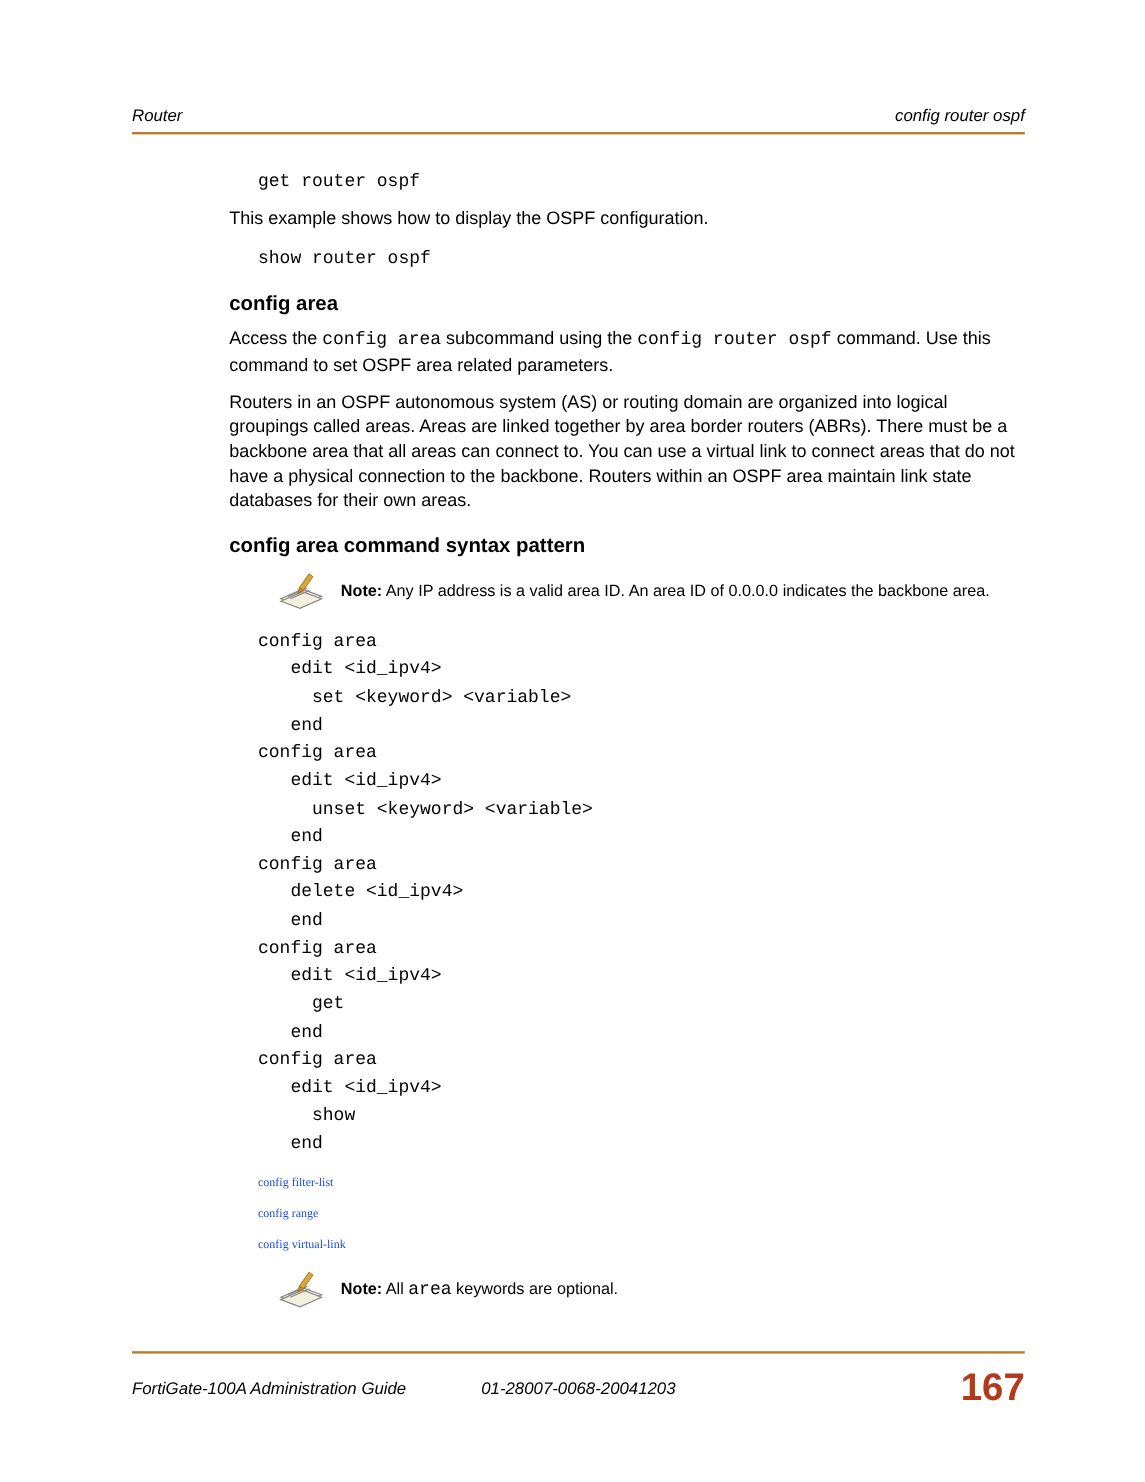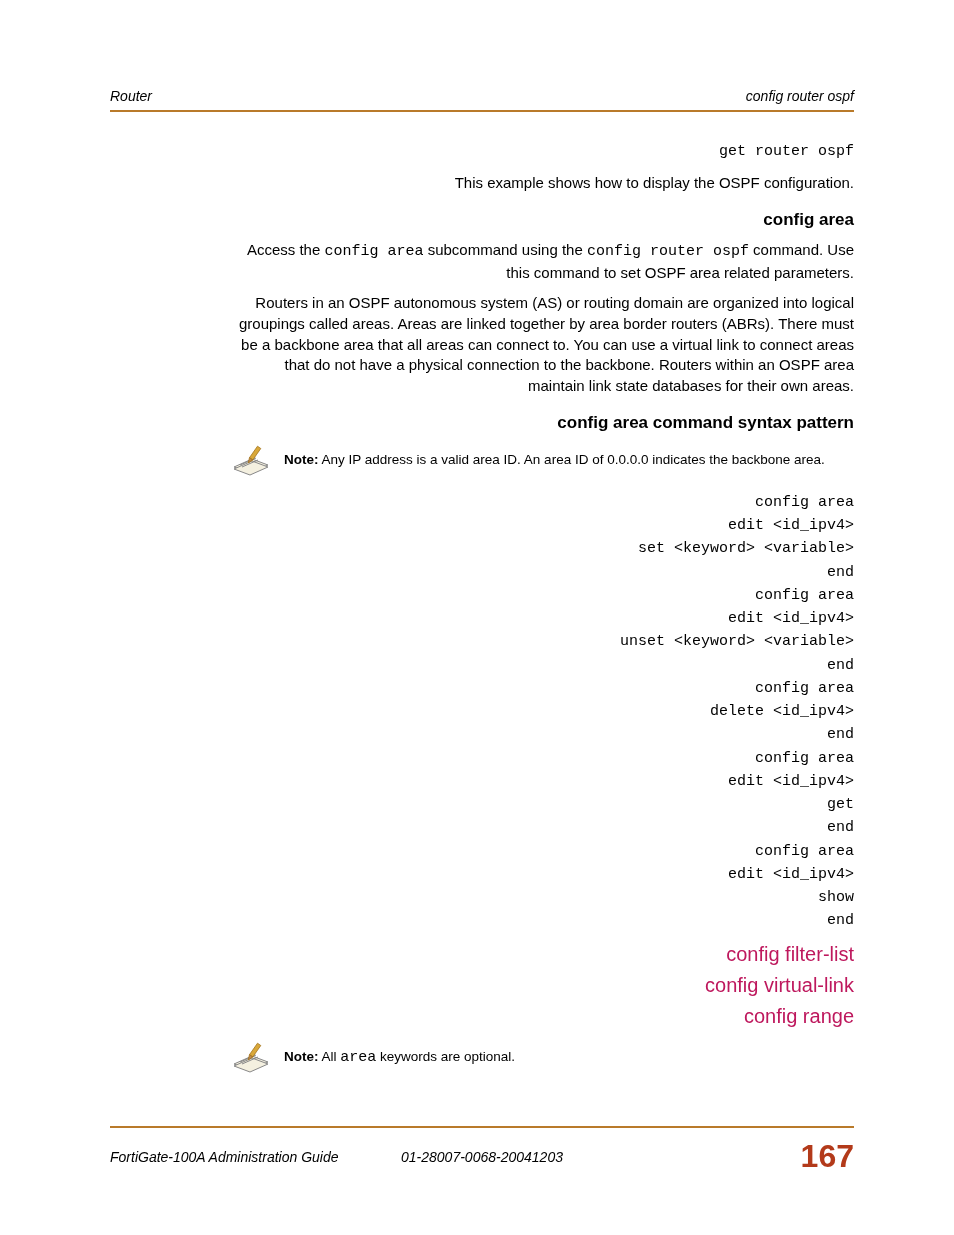--- a/index.html
+++ b/index.html
@@ -1,31 +1,31 @@
 <!DOCTYPE html>
 <html><head>
 <meta charset="utf-8">
 <style>
   * { box-sizing: border-box; margin: 0; padding: 0; }
   html, body { width: 954px; height: 1235px; background: #fff; font-family: Arial, Helvetica, sans-serif; color: #000; }
   .page { position: relative; width: 954px; height: 1235px; padding: 88px 100px 70px 110px; }
   .header-row { display: flex; justify-content: space-between; font-style: italic; font-size: 14px; margin-bottom: 6px; }
   .hr-top { height: 2px; background: #b97a2a; margin-bottom: 28px; }
   .hr-bottom { height: 2px; background: #b97a2a; margin-top: 18px; }
-  .content { margin-left: 114px; margin-right: 0; text-align: right; }
+  .content { margin-left: 81px; margin-right: 0; }
   .mono { font-family: "Courier New", monospace; font-size: 15px; line-height: 1.55; white-space: pre; }
   .mono-inline { font-family: "Courier New", monospace; font-size: 15px; }
   .code-block { margin: 6px 0 10px 24px; }
   p { font-size: 15px; line-height: 1.38; margin: 4px 0 10px 0; }
   h3 { font-size: 17px; font-weight: bold; margin: 16px 0 10px 0; }
   .note-row { display: flex; align-items: center; margin: 8px 0 12px 0; }
   .note-icon { width: 44px; flex: 0 0 44px; margin-left: 120px; margin-right: 10px; }
   .note-text { font-size: 13.5px; line-height: 1.4; flex: 1; }
   .note-text b { font-weight: bold; text-align: center; }
-  .link-mono { font-family: Liberation Sans, sans-serif; font-size: 20px; color: #be185d; }
+  .link-mono { font-family: Liberation Serif, serif; font-size: 10px; color: #1d4ed8; }
   .sub-list { margin: 4px 0 12px 24px; }
   .sub-list div { margin: 8px 0; }
   .footer-row { position: absolute; bottom: 60px; left: 110px; right: 100px; }
   .footer-flex { display: flex; justify-content: space-between; align-items: center; margin-top: 10px; }
   .footer-left { font-style: italic; font-size: 14px; }
   .footer-mid { font-style: italic; font-size: 14px; position: absolute; left: 50%; transform: translateX(-50%); }
   .footer-right { font-size: 32px; font-weight: bold; color: #b33a1a; }
   svg { display: block; }
 </style>
 </head>
@@ -38,20 +38,21 @@
     <span>config router ospf</span>
   </div>
   <div class="hr-top"></div>
 
   <div class="content">
 
     <div class="mono code-block">get router ospf</div>
 
     <p>This example shows how to display the OSPF configuration.</p>
 
+    <div class="mono code-block">show router ospf</div>
 
     <h3>config area</h3>
 
     <p>
       <span>Access the </span><span class="mono-inline">config area</span><span> subcommand using the </span><span class="mono-inline">config router ospf</span><span> command. Use this command to set OSPF area related parameters.</span>
     </p>
 
     <p>Routers in an OSPF autonomous system (AS) or routing domain are organized into logical groupings called areas. Areas are linked together by area border routers (ABRs). There must be a backbone area that all areas can connect to. You can use a virtual link to connect areas that do not have a physical connection to the backbone. Routers within an OSPF area maintain link state databases for their own areas.</p>
 
     <h3>config area command syntax pattern</h3>
@@ -94,22 +95,22 @@
      get
    end
 config area
    edit &lt;id_ipv4&gt;
      show
    end</div>
 
 
     <div class="sub-list">
       <div><span class="link-mono">config filter-list</span></div>
+      <div><span class="link-mono">config range</span></div>
       <div><span class="link-mono">config virtual-link</span></div>
-      <div><span class="link-mono">config range</span></div>
     </div>
   </div>
 
   <div class="note-row">
     <div class="note-icon">
       <svg viewBox="0 0 44 36" width="44" height="36">
         <g stroke="#888" stroke-width="1" fill="none">
           <path d="M4 24 L22 16 L38 22 L20 30 Z" fill="#f4f0e0"></path>
           <path d="M4 26 L22 18 L38 24 L20 32 Z" fill="#f4f0e0"></path>
           <path d="M10 22 L26 15"></path>

